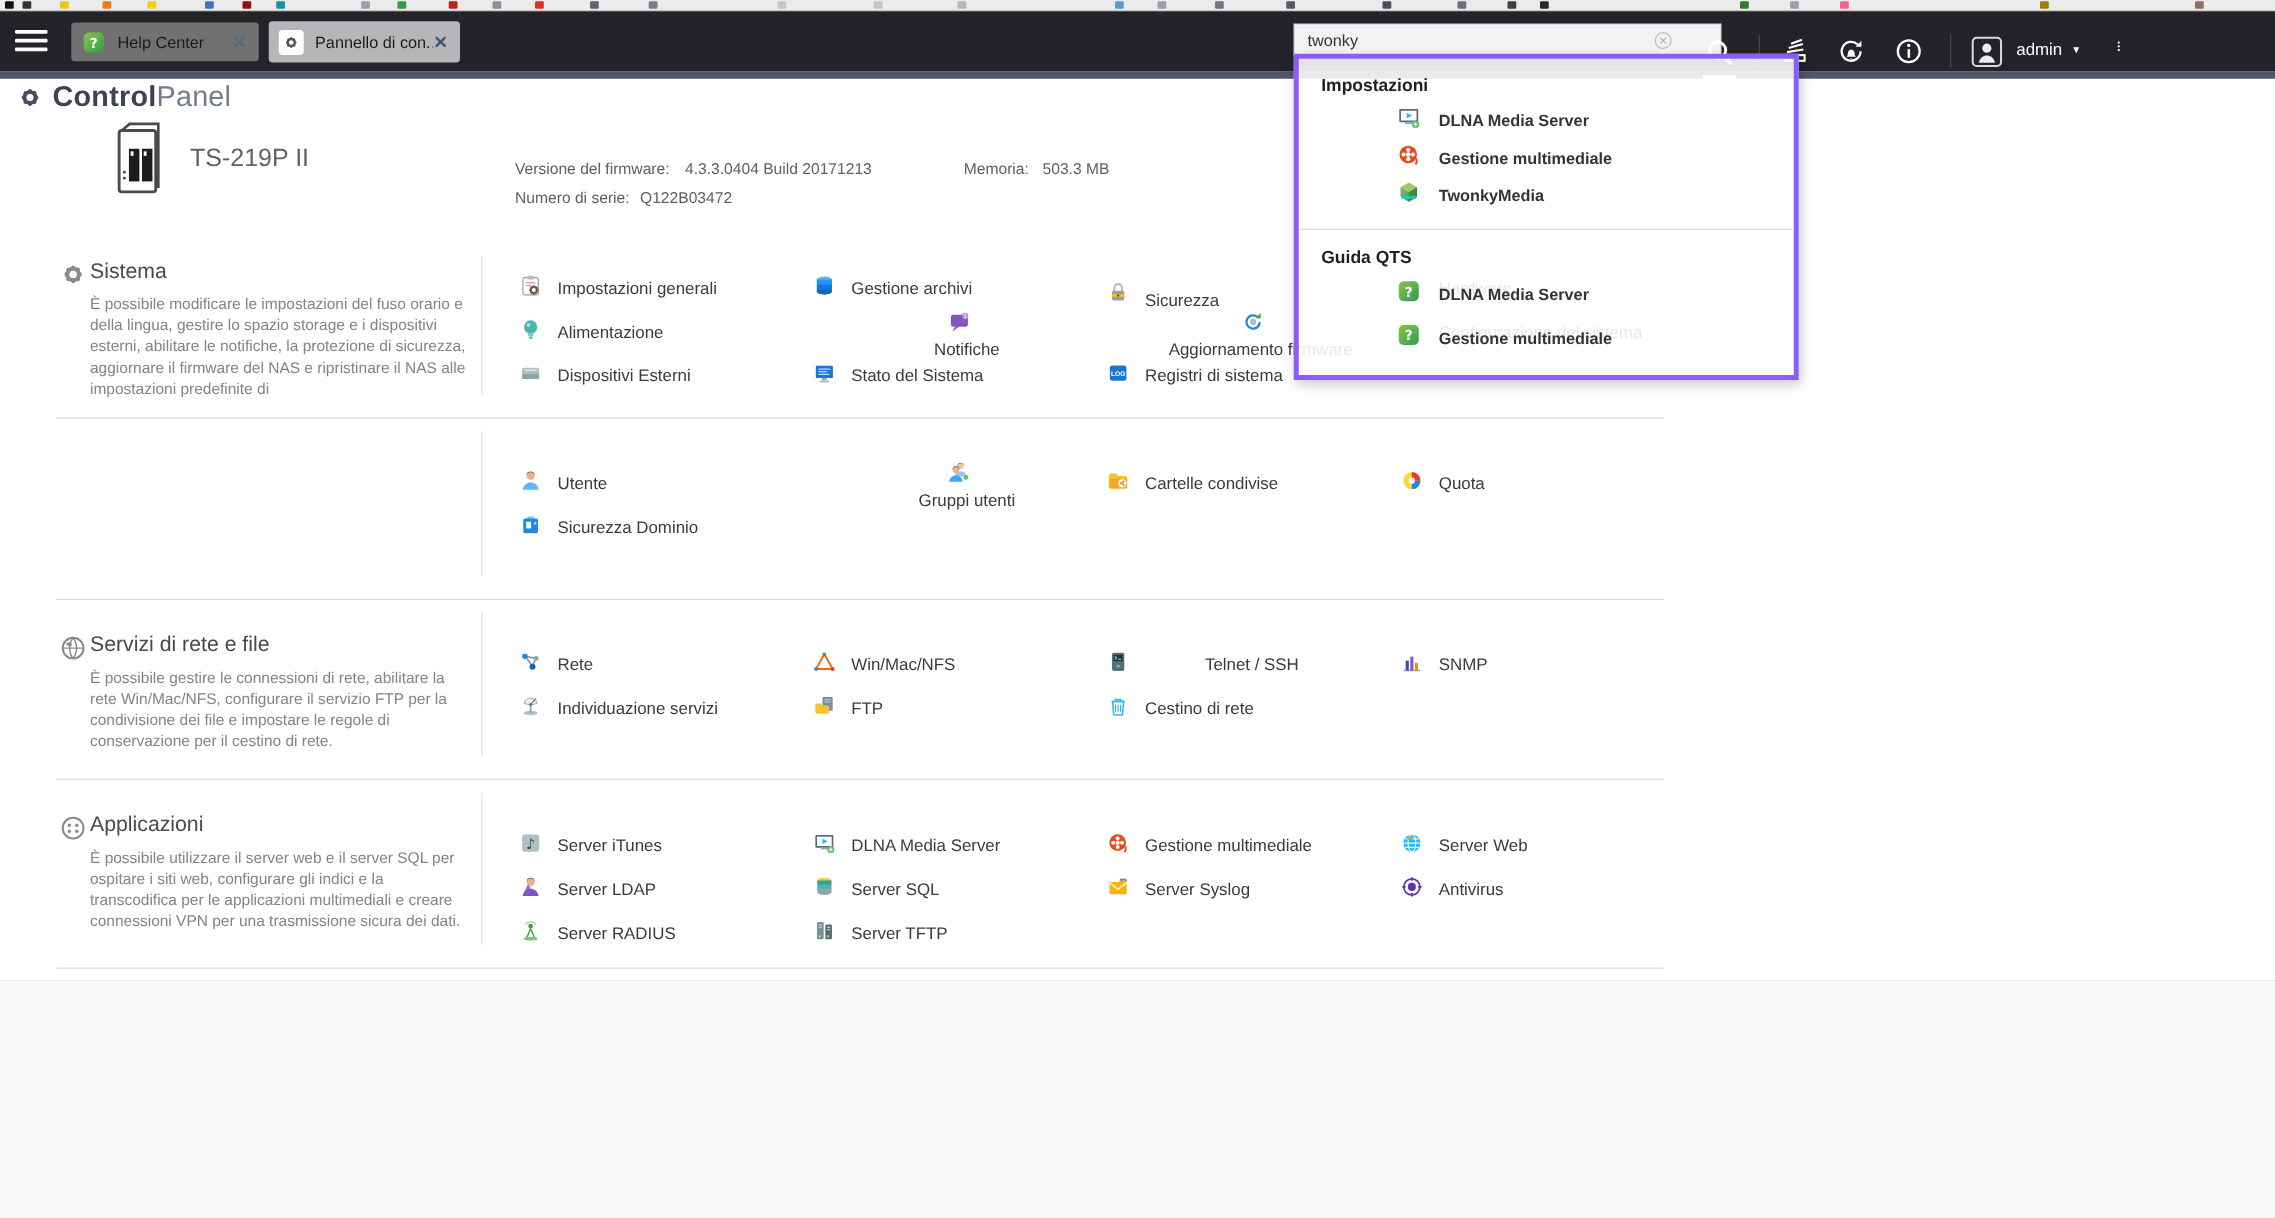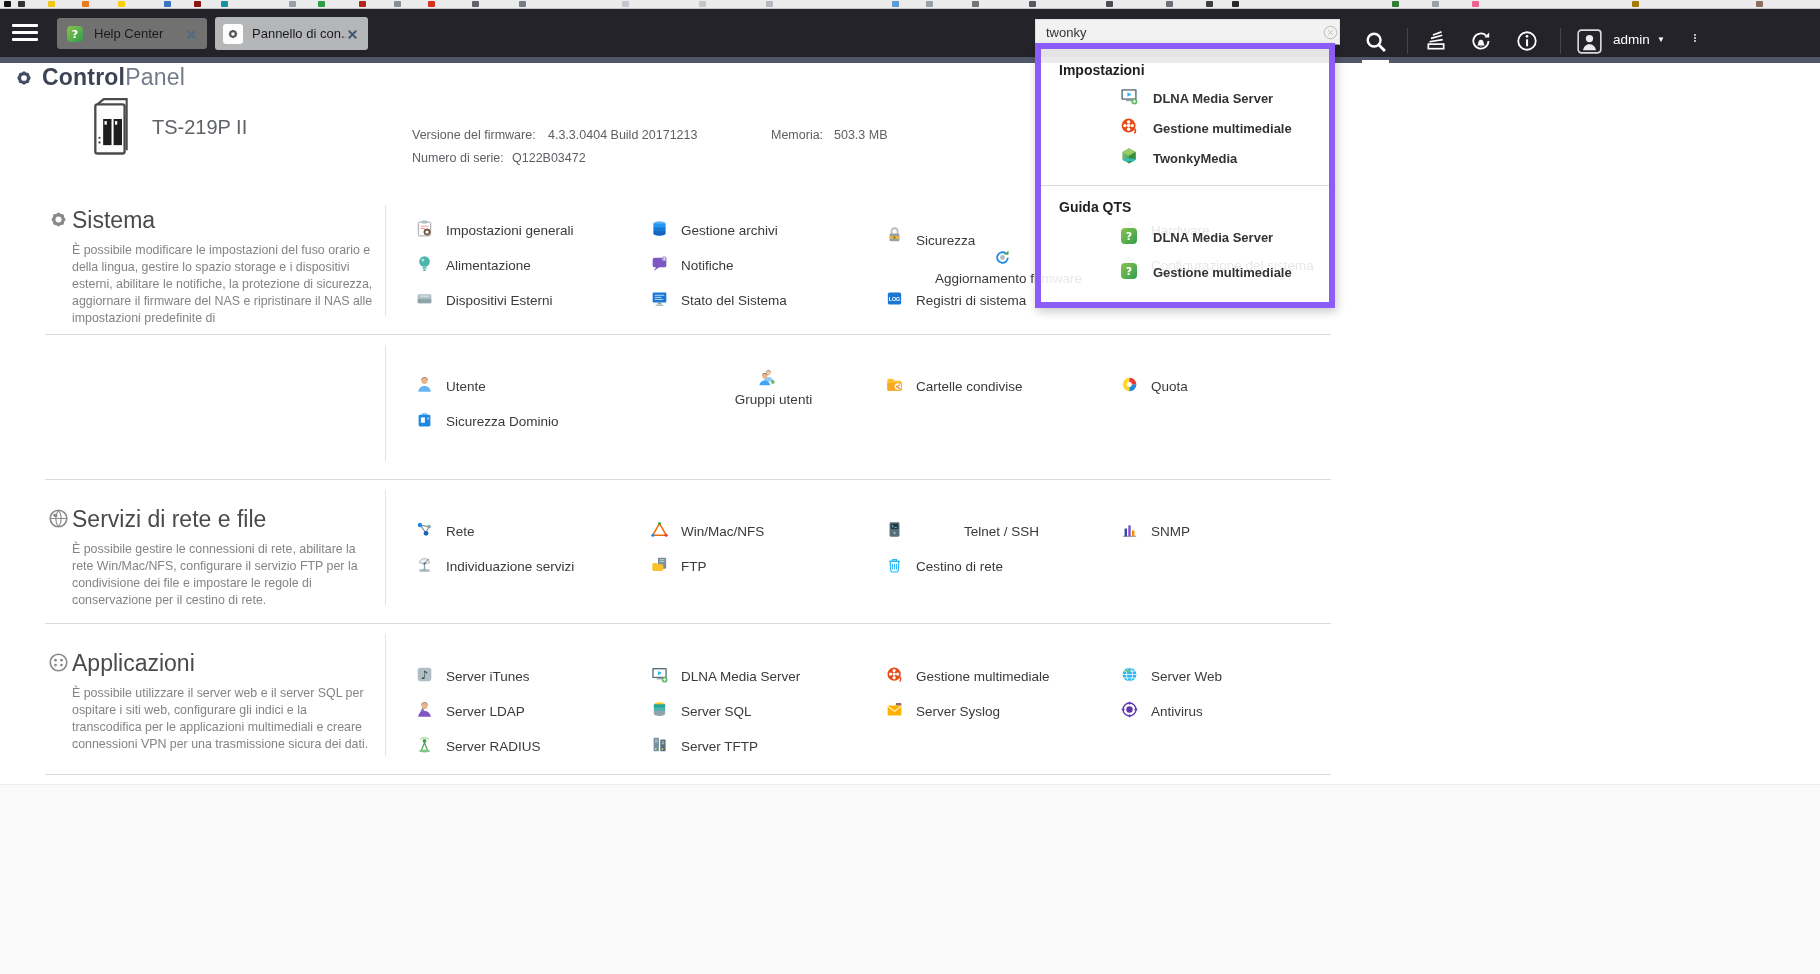--- a/index.html
+++ b/index.html
@@ -17,21 +17,21 @@
   .hamburger i{display:block;height:3px;background:#fff;margin-bottom:4px;border-radius:1px;}
   .tab{position:absolute;display:flex;align-items:center;border-radius:3px;cursor:pointer;}
   .tab--help{left:57px;top:9px;width:150px;height:31px;background:#717171;}
   .tab--panel{left:215px;top:8px;width:153px;height:33px;background:#b5b6b8;}
   .tab .tab-ic{width:20px;height:20px;margin-left:8px;flex:0 0 auto;}
   .tab .chip{width:20px;height:20px;margin-left:8px;background:#fdfdfd;border-radius:3px;display:flex;align-items:center;justify-content:center;flex:0 0 auto;}
   .tab .chip svg{width:14px;height:14px;}
   .tab-label{margin-left:9px;font-size:13px;color:#1b1b1d;white-space:nowrap;overflow:hidden;}
   .tab-close{margin-left:auto;margin-right:9px;width:13px;height:13px;flex:0 0 auto;}
 
-  .search-input{position:absolute;left:1035px;top:10px;width:305px;height:26px;background:#f2f2f2;
+  .search-input{position:absolute;left:1035px;top:10px;width:342px;height:26px;background:#f2f2f2;
      border:1px solid #e0e0e0;border-bottom:1px solid #9a9a9a;font-family:"Liberation Sans",sans-serif;
      font-size:13px;color:#333;padding:0 28px 0 10px;outline:none;}
   .clear-ic{position:absolute;left:1322px;top:15px;width:17px;height:17px;cursor:pointer;}
   .mag-ic{position:absolute;left:1364px;top:21px;width:23px;height:23px;cursor:pointer;}
   .mag-indicator{position:absolute;left:1362px;top:51px;width:27px;height:6px;background:#fff;}
   .tb-div{position:absolute;top:19px;width:1px;height:26px;background:#45454b;}
   .tb-ic{position:absolute;top:20px;width:24px;height:24px;cursor:pointer;}
   .avatar{position:absolute;left:1576px;top:19px;width:27px;height:27px;cursor:pointer;}
   .admin{position:absolute;left:1613px;top:23px;font-size:13.5px;color:#fff;cursor:pointer;}
   .caret{position:absolute;left:1657px;top:26px;font-size:8px;color:#fff;cursor:pointer;}
@@ -47,33 +47,33 @@
 
   .nas-img{position:absolute;left:88px;top:96px;width:46px;height:60px;}
   .nas-model{position:absolute;left:152px;top:116px;font-size:20px;color:#5f6368;}
   .info-txt{position:absolute;font-size:12.5px;color:#5c5f64;white-space:nowrap;}
 
   
   #sections{position:absolute;top:195px;left:45px;width:1286px;}
   .section{position:relative;border-bottom:1px solid #dcdcdc;}
   .sec-left{position:absolute;left:0;width:335px;}
   .sec-icon{position:absolute;left:2px;top:1px;width:23px;height:23px;}
-  .sec-title{margin-left:27px;font-size:23px;color:#4a4a4a;}
+  .sec-title{margin-left:27px;font-size:17px;color:#4a4a4a;}
   .sec-desc{margin-left:27px;margin-top:8px;width:302px;font-size:12.4px;line-height:1.38;color:#848484;}
   .vdiv{position:absolute;left:340px;top:10px;bottom:18px;width:1px;background:#e3e3e3;}
   .items{position:absolute;left:370px;right:0;}
   .item{position:absolute;width:235px;height:35px;display:flex;align-items:center;cursor:pointer;}
   .item svg{width:19px;height:19px;flex:0 0 auto;}
   .item-label{margin-left:12px;font-size:13.5px;color:#3a3a3a;white-space:nowrap;}
 
   .footer{position:absolute;top:784px;left:0;right:0;bottom:0;background:#f9f9f9;border-top:1px solid #ededed;}
 
   
-  .dropdown{position:absolute;left:1035px;top:43px;width:300px;background:rgba(255,255,255,0.88);
-     border:6px solid #8b5cf6;box-shadow:2px 4px 9px rgba(0,0,0,0.2);z-index:60;padding-bottom:12px;}
+  .dropdown{position:absolute;left:1035px;top:43px;width:404px;background:rgba(255,255,255,0.88);
+     border:4px solid #8b5cf6;box-shadow:2px 4px 9px rgba(0,0,0,0.2);z-index:60;padding-bottom:12px;}
   .dd-group-title{margin:13px 0 5px 18px;font-size:14px;font-weight:bold;color:#1f1f1f;}
   .dd-item{height:30px;display:flex;align-items:center;padding-left:78px;cursor:pointer;}
   .dd-item svg{width:20px;height:20px;flex:0 0 auto;}
   .dd-item .dd-label{margin-left:14px;font-size:13px;font-weight:bold;color:#333;}
   .dd-sep{margin:12px 0 10px 0;border-top:1px solid #d9d9d9;}
   .dd-group--help .dd-item{height:35px;}
 </style>
 </head>
 <body>
 
@@ -282,21 +282,21 @@
           </div>
           <div class="item" style="left: 235px; top: 0px;">
             <span><svg viewBox="0 0 20 20" xmlns="http://www.w3.org/2000/svg">
                 <ellipse cx="10" cy="4.8" rx="6.4" ry="2.4" fill="#64b5f6"></ellipse>
                 <path d="M3.6 4.8v4.2c0 1.3 2.9 2.4 6.4 2.4s6.4-1.1 6.4-2.4V4.8" fill="#2196f3"></path>
                 <path d="M3.6 9v4.2c0 1.3 2.9 2.4 6.4 2.4s6.4-1.1 6.4-2.4V9" fill="#1976d2"></path>
                 <path d="M3.6 13.2v2c0 1.3 2.9 2.4 6.4 2.4s6.4-1.1 6.4-2.4v-2" fill="#1565c0"></path>
               </svg></span>
                  <span class="item-label">Gestione archivi</span>
           </div>
-          <div class="item" style="left: 235px; top: 35px;">
+          <div class="item" style="left: 235px; top: 35px; flex-direction: column;">
             <span><svg viewBox="0 0 20 20" xmlns="http://www.w3.org/2000/svg">
                 <rect x="2.8" y="4" width="14.4" height="10" rx="2" fill="#7e57c2"></rect>
                 <path d="M6.5 13.8L4 18l6-4.2z" fill="#7e57c2"></path>
                 <circle cx="15" cy="5" r="2.6" fill="#b39ddb"></circle>
                 <text x="15" y="6.8" text-anchor="middle" font-size="4.5" fill="#fff" font-family="DejaVu Sans,sans-serif">1</text>
               </svg></span>
                  <span class="item-label">Notifiche</span>
           </div>
           <div class="item" style="left: 235px; top: 70px;">
             <span><svg viewBox="0 0 20 20" xmlns="http://www.w3.org/2000/svg">

